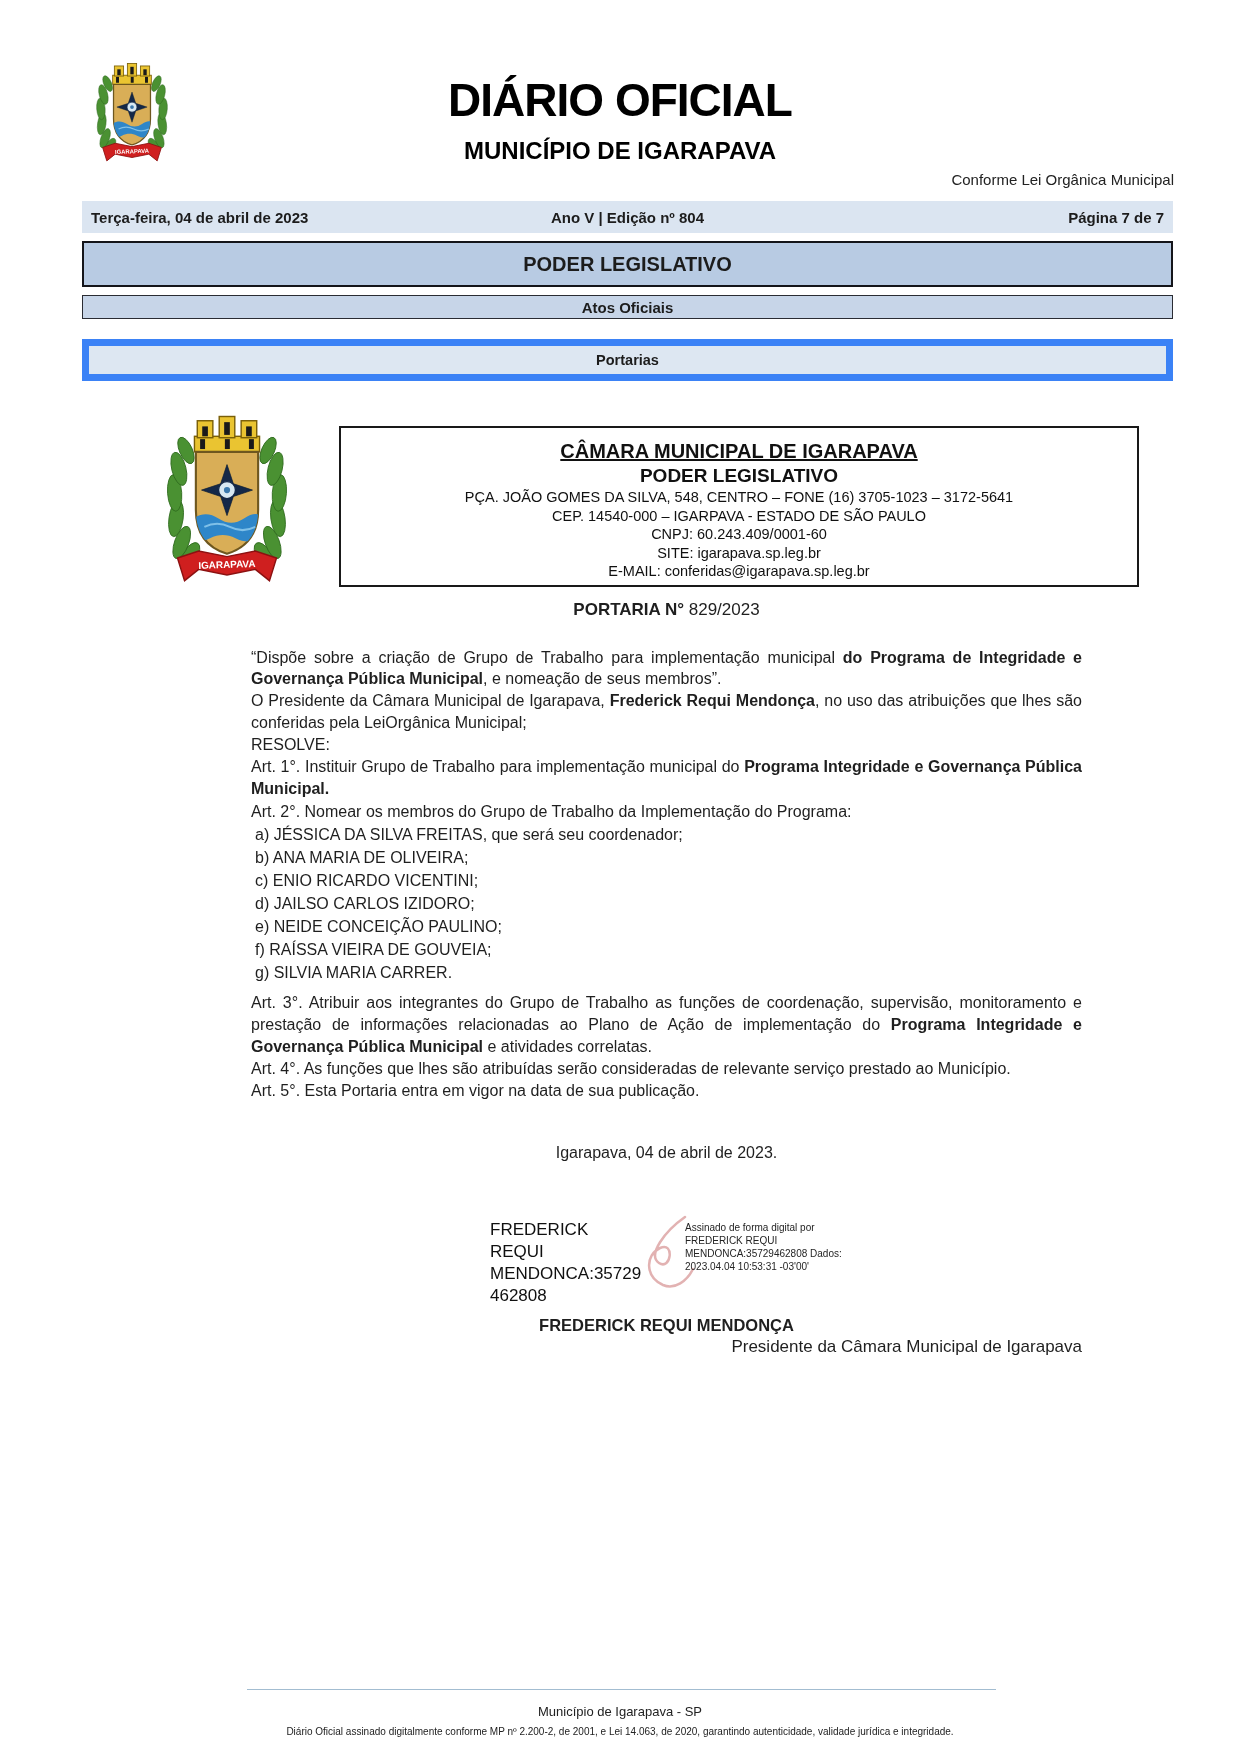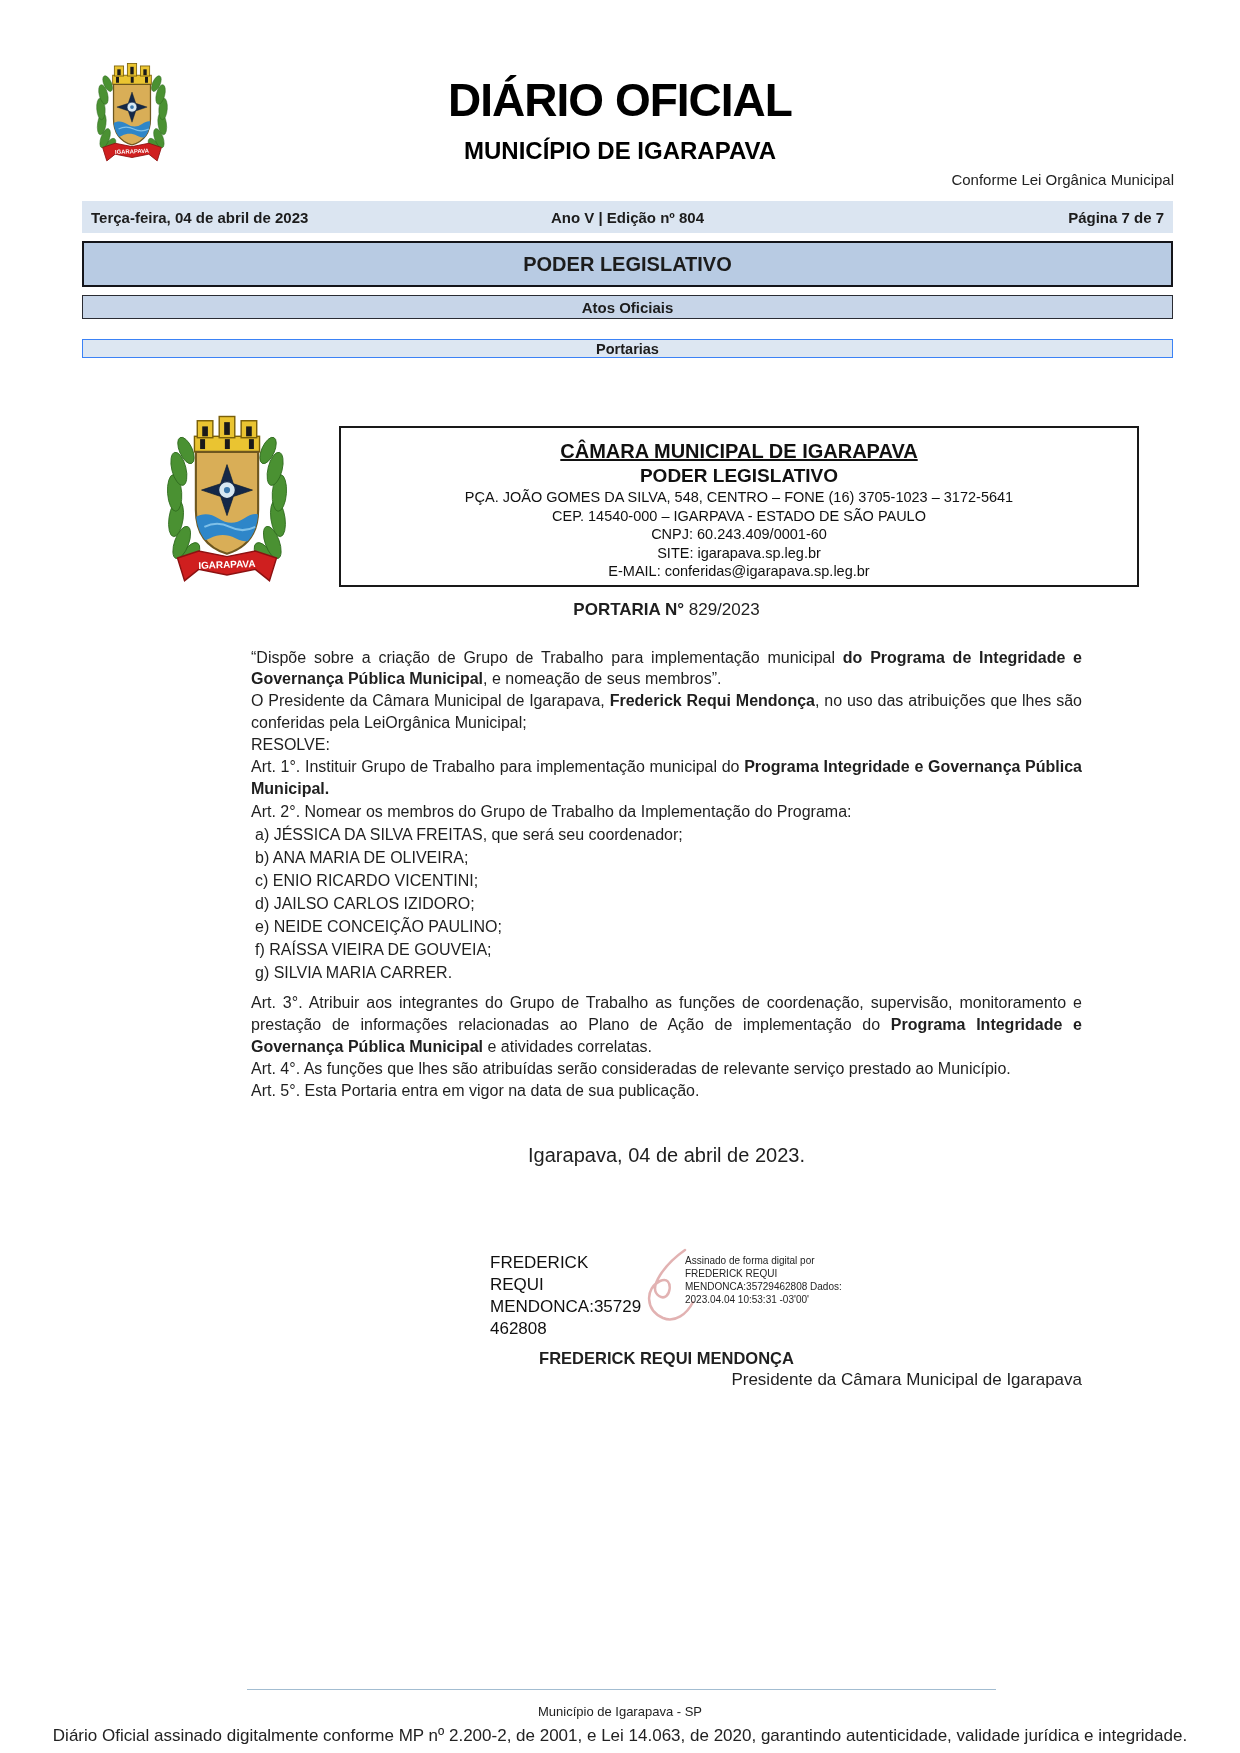--- a/index.html
+++ b/index.html
@@ -21,21 +21,21 @@
 
   
   .bar{position:absolute;left:82px;width:1091px;box-sizing:border-box;
        display:flex;align-items:center;justify-content:center;font-weight:bold;}
   .bar-date{top:201px;height:32px;background:var(--bar-light,#dbe5f1);font-size:15px;justify-content:flex-start;}
   .bar-date .bd-left{padding-left:9px;}
   .bar-date .bd-center{position:absolute;left:0;right:0;text-align:center;}
   .bar-date .bd-right{position:absolute;right:9px;}
   .bar-poder{top:241px;height:46px;background:var(--bar-medium,#b8cbe3);border:2px solid #14151a;font-size:20px;}
   .bar-atos{top:295px;height:24px;background:var(--bar-soft,#c7d5e8);border:1px solid #2a2c33;font-size:15px;}
-  .bar-portarias{top:339px;height:19px;background:var(--bar-pale,#dde7f2);border:1px solid #3b82f6;font-size:14.5px;}
+  .bar-portarias{top:339px;height:42px;background:var(--bar-pale,#dde7f2);border:7px solid #3b82f6;font-size:14.5px;}
 
   
   .lh-box{position:absolute;left:339px;top:426px;width:800px;height:161px;
           border:2px solid #191919;box-sizing:border-box;text-align:center;padding-top:10px;color:#111;}
   .lh1{font-size:20px;font-weight:bold;text-decoration:underline;line-height:26px;}
   .lh2{font-size:19px;font-weight:bold;line-height:24px;}
   .lh-line{font-size:14.5px;line-height:18.6px;}
 
   
   .doc{position:absolute;left:251px;top:600px;width:831px;font-size:16px;color:#1f1f1f;}
@@ -47,32 +47,32 @@
   .p-resolve{margin-bottom:20px;}
   .p-art1{margin-bottom:22px;}
   .art2block{margin-bottom:8px;}
   .art2-intro{line-height:23px;}
   .member{line-height:23px;padding-left:4px;}
   .p-art3{margin-bottom:17px;}
   .p-art4{margin-bottom:27px;}
   .p-art5{margin-bottom:0;}
 
   .sig-section{text-align:center;}
-  .dateline{margin-top:42px;font-size:20px;margin-bottom:85px;}
+  .dateline{margin-top:42px;font-size:16px;margin-bottom:57px;}
   .sig-row{position:relative;display:flex;justify-content:center;gap:7px;min-height:68px;margin-bottom:7px;text-align:left;}
   .sig-swirl{position:absolute;left:50%;margin-left:-52px;top:-6px;z-index:0;}
   .sig-big{position:relative;z-index:1;width:152px;font-size:17px;line-height:22px;overflow-wrap:anywhere;color:#101010;}
   .sig-small{position:relative;z-index:1;width:158px;font-size:10px;line-height:13px;color:#242424;padding-top:2px;overflow-wrap:break-word;margin-left:36px;}
   .sig-name{font-weight:bold;font-size:16.5px;line-height:22px;}
   .sig-title{font-size:17px;line-height:22px;text-align:right;}
 
   
   .footer-rule{position:absolute;left:247px;top:1689px;width:749px;border-top:1.5px solid var(--footer-rule,#a3bdd1);}
   .footer-1{position:absolute;left:0;right:0;top:1704px;text-align:center;font-size:13px;color:#222;}
-  .footer-2{position:absolute;left:0;right:0;top:1726px;text-align:center;font-size:17px;color:#222;}
+  .footer-2{position:absolute;left:0;right:0;top:1726px;text-align:center;font-size:10px;color:#222;}
 </style>
 </head>
 <body>
 
 <div class="page">
 
   <svg class="crest crest-small" viewBox="0 0 100 130" aria-hidden="true">
     <g fill="#4a9132" stroke="#2f6b1e" stroke-width="0.6">
       <ellipse cx="24" cy="104" rx="5" ry="10" transform="rotate(32 24 104)"></ellipse>
       <ellipse cx="18" cy="95" rx="5" ry="12" transform="rotate(20 18 95)"></ellipse>

